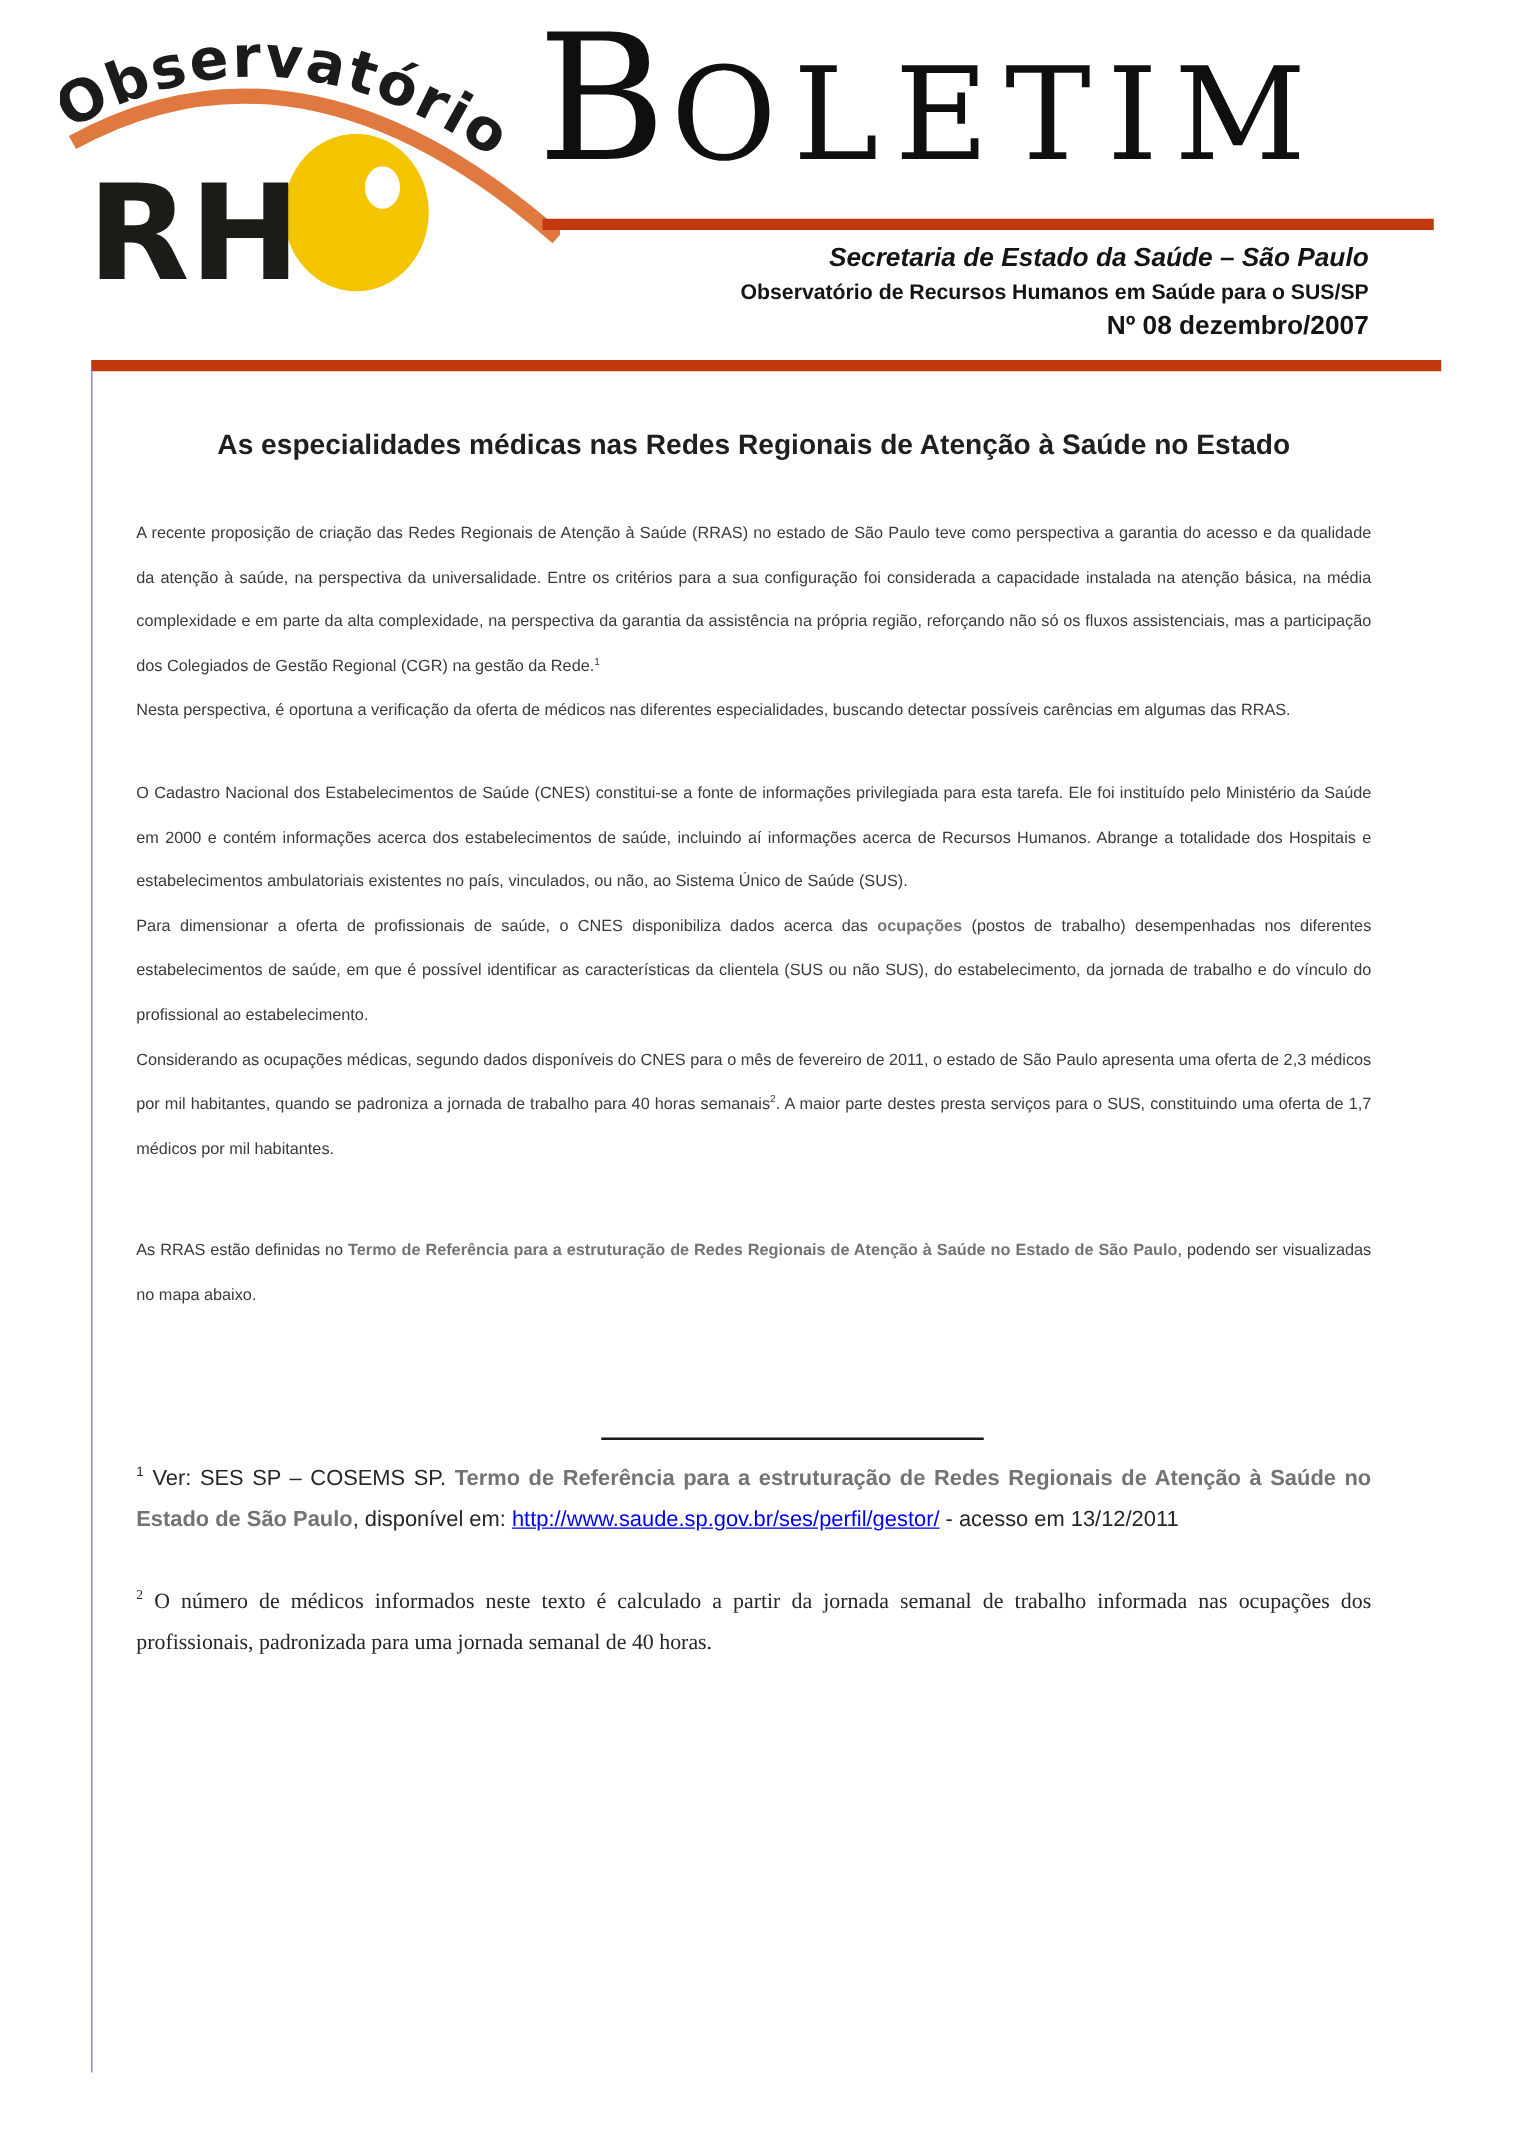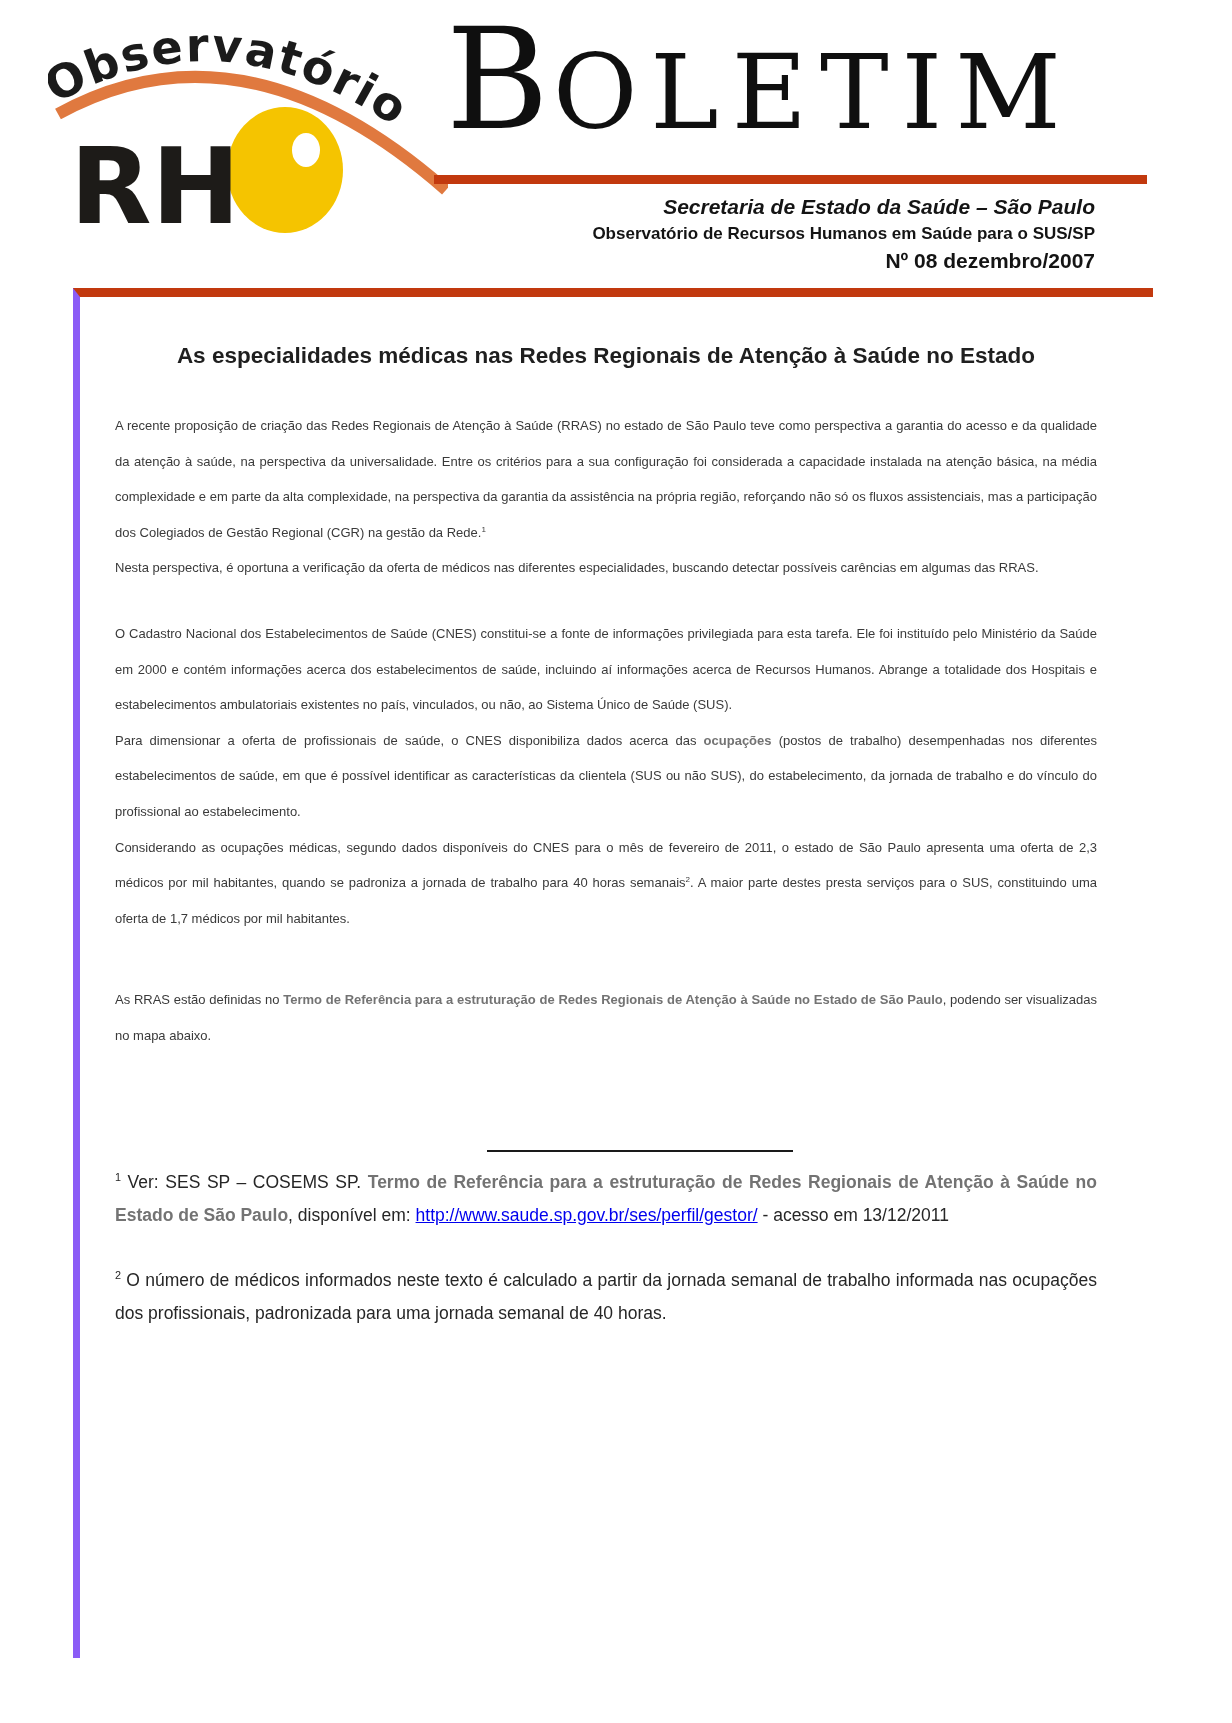--- a/index.html
+++ b/index.html
@@ -4,53 +4,53 @@
 <style>
   html,body{margin:0;padding:0;}
   body{
     width:1232px;height:1723px;position:relative;background:#ffffff;
     font-family:"Liberation Sans", sans-serif;color:#3a3a3a;
   }
   
   .logo-svg{position:absolute;left:48px;top:10px;width:400px;height:228px;}
   .masthead{
     position:absolute;left:430px;top:16px;width:600px;text-align:center;
-    font-family:"DejaVu Serif", serif;color:#0f0f0f;white-space:nowrap;line-height:128px;margin-left:16px;
+    font-family:"DejaVu Serif", serif;color:#0f0f0f;white-space:nowrap;line-height:128px;
   }
   .masthead .initial{font-size:140px;letter-spacing:4px;}
   .masthead .rest{font-size:103px;letter-spacing:13px;}
   .red-bar{position:absolute;left:434px;top:175px;width:713px;height:9px;background:#c2390e;}
   .publisher{
     position:absolute;top:192px;right:137px;text-align:right;color:#141414;font-weight:bold;
   }
   .publisher .l1{font-size:21px;line-height:29px;font-style:italic;}
   .publisher .l2{font-size:17px;line-height:25px;}
   .publisher .l3{font-size:21px;line-height:30px;}
   
   .article{
     position:absolute;left:73px;top:288px;width:1080px;height:1370px;
-    border-left:7px solid #8b5cf6;border-top:9px solid #c2390e;
+    border-left:1px solid #8b5cf6;border-top:9px solid #c2390e;
     padding:24px 56px 0 35px;box-sizing:border-box;
   }
   .title{
     text-align:center;font-weight:bold;font-size:22.5px;line-height:45px;
     color:#1f1f1f;margin:12px 0 30px 0;
   }
   .bp{
     margin:0;font-size:13px;line-height:35.6px;text-align:justify;
     color:#3a3a3a;
   }
   .gap-sm{height:30px;}
   .gap-md{height:46px;}
   .b{font-weight:bold;color:#737373;}
   .sup{font-size:0.62em;vertical-align:super;line-height:0;}
   .link{color:#0000ee;text-decoration:underline;cursor:pointer;}
   .fn-rule{width:306px;border:none;border-top:2px solid #1a1a1a;margin:96px 0 0 372px;}
   .fn{margin:14px 0 0 0;font-size:17.5px;line-height:33px;text-align:justify;color:#262626;}
-  .fn.second{margin-top:32px;}
+  .fn.second{margin-top:32px;font-family:Liberation Serif, serif;}
 </style>
 </head>
 <body>
 
 <svg class="logo-svg" viewBox="0 0 400 228" aria-hidden="true">
   <ellipse cx="237" cy="160" rx="58" ry="63" fill="#f5c400"></ellipse>
   <ellipse cx="258" cy="140" rx="14" ry="17" fill="#ffffff"></ellipse>
   <path d="M 10,104 Q 195,2 398,180" stroke="#e0793f" stroke-width="12" fill="none"></path>
   <path id="logoTextArc" d="M 4,96 Q 196,-18 400,158" fill="none"></path>
   <text font-size="46" font-weight="600" fill="#1b1b1b" letter-spacing="2" font-family="DejaVu Sans, sans-serif">

